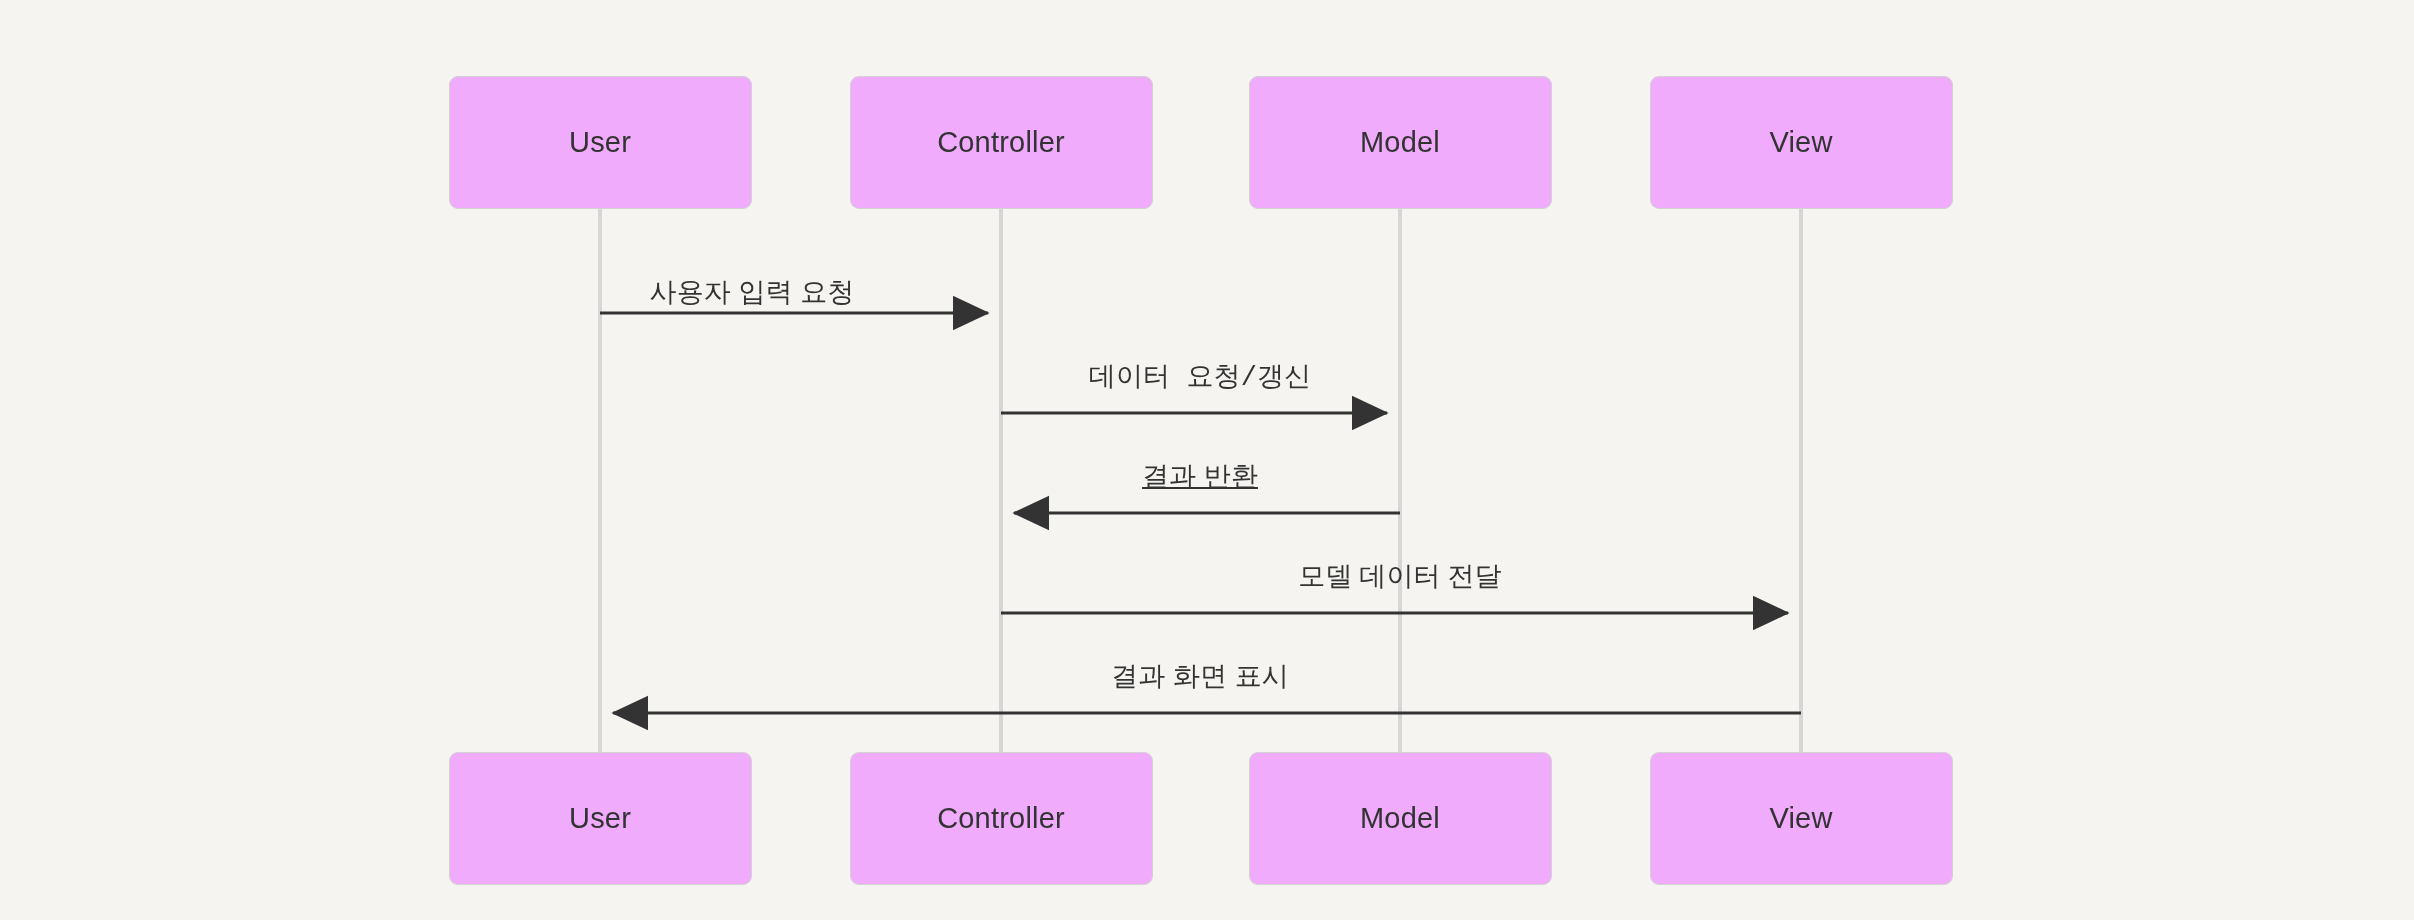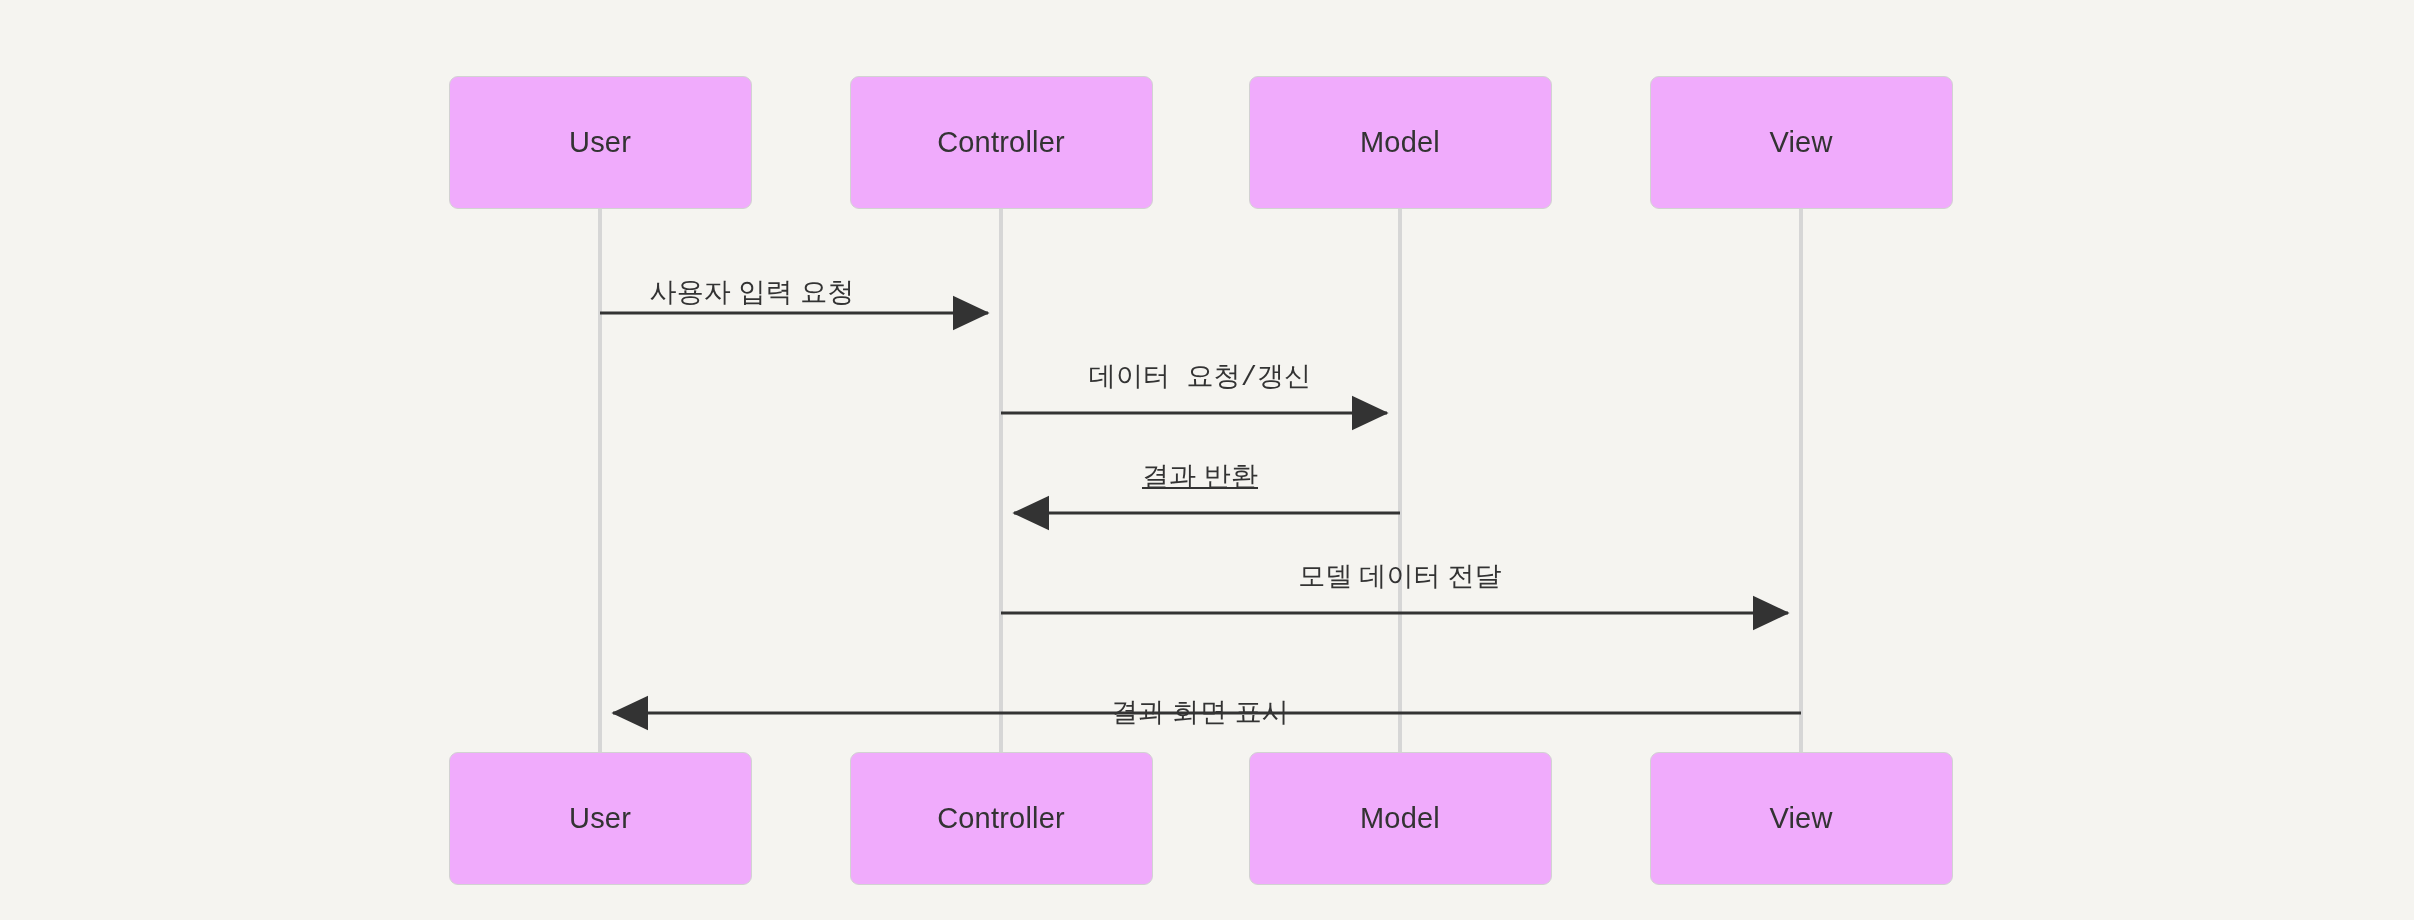--- a/index.html
+++ b/index.html
@@ -92,21 +92,21 @@
       </div>
       <div class="participant-box" style="left: 1649.5px; top: 76px; width: 303px; height: 133px;">
         <span class="participant-label">View</span>
       </div>
     </div>
   <div id="message-labels">
       <div class="message-label" style="left: 752px; top: 258px; margin-top: 16px;">사용자 입력 요청</div>
       <div class="message-label" style="left: 1200px; top: 358px; font-family: Liberation Mono, monospace;">데이터 요청/갱신</div>
       <div class="message-label" style="left: 1200px; top: 458px; text-decoration: underline;">결과 반환</div>
       <div class="message-label" style="left: 1400px; top: 558px; font-family: Liberation Serif, serif;">모델 데이터 전달</div>
-      <div class="message-label" style="left: 1200px; top: 658px; margin-top: 36px;">결과 화면 표시</div>
+      <div class="message-label" style="left: 1200px; top: 658px;">결과 화면 표시</div>
     </div>
   <div id="bottom-participants">
       <div class="participant-box" style="left: 448.5px; top: 752px; width: 303px; height: 133px;">
         <span class="participant-label">User</span>
       </div>
       <div class="participant-box" style="left: 849.5px; top: 752px; width: 303px; height: 133px;">
         <span class="participant-label">Controller</span>
       </div>
       <div class="participant-box" style="left: 1248.5px; top: 752px; width: 303px; height: 133px;">
         <span class="participant-label">Model</span>

